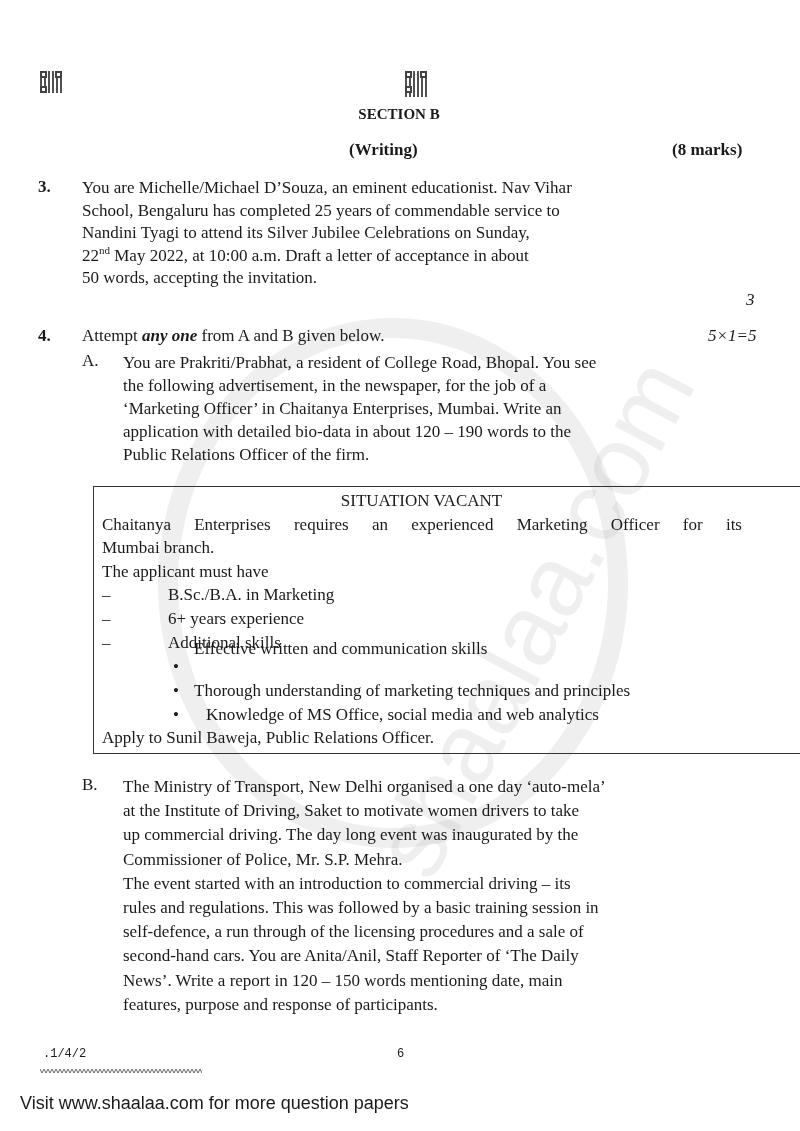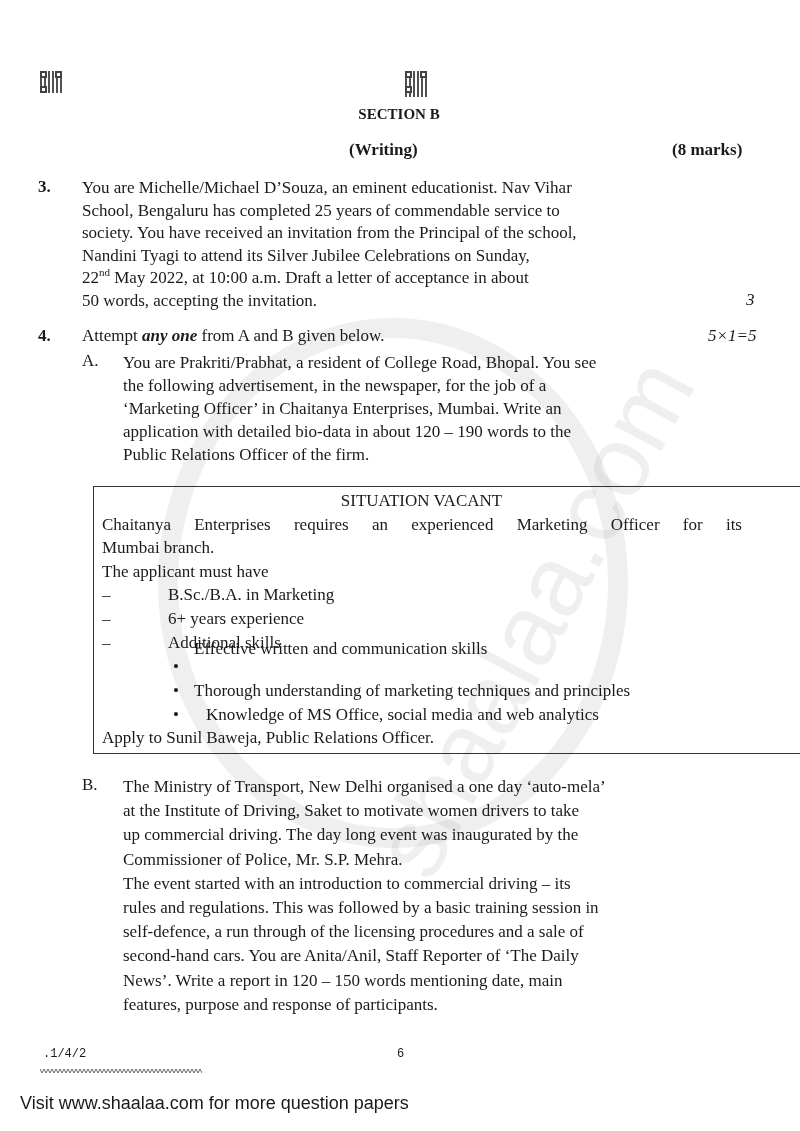--- a/index.html
+++ b/index.html
@@ -40,21 +40,20 @@
 <div class="qr" style="left:405px;top:71px;width:22px;height:26px;"></div>
 
 <div class="abs section-title"><span>SECTION B</span></div>
 <div class="abs sub" style="left:349px;">(Writing)</div>
 <div class="abs sub" style="left:672px;">(8 marks)</div>
 
 <div class="abs qnum" style="left:38px;top:177px;">3.</div>
 <div class="abs para" style="left:82px;top:177px;width:636px;">
   <div>You are Michelle/Michael D’Souza, an eminent educationist. Nav Vihar</div>
   <div>School, Bengaluru has completed 25 years of commendable service to</div>
-  <div>society. You have received an invitation from the Principal of the school,</div>
   <div>Nandini Tyagi to attend its Silver Jubilee Celebrations on Sunday,</div>
   <div><span>22</span><sup style="font-size:11px;line-height:0;">nd</sup><span> May 2022, at 10:00 a.m. Draft a letter of acceptance in about</span></div>
   <div style="text-align:center;">50 words, accepting the invitation.</div>
 </div>
 <div class="abs marks" style="left:746px;top:290px;">3</div>
 
 <div class="abs qnum" style="left:38px;top:326px;">4.</div>
 <div class="abs lbl" style="left:82px;top:326px;"><span>Attempt </span><b><i>any one</i></b><span> from A and B given below.</span></div>
 <div class="abs marks" style="left:708px;top:326px;">5×1=5</div>
 

